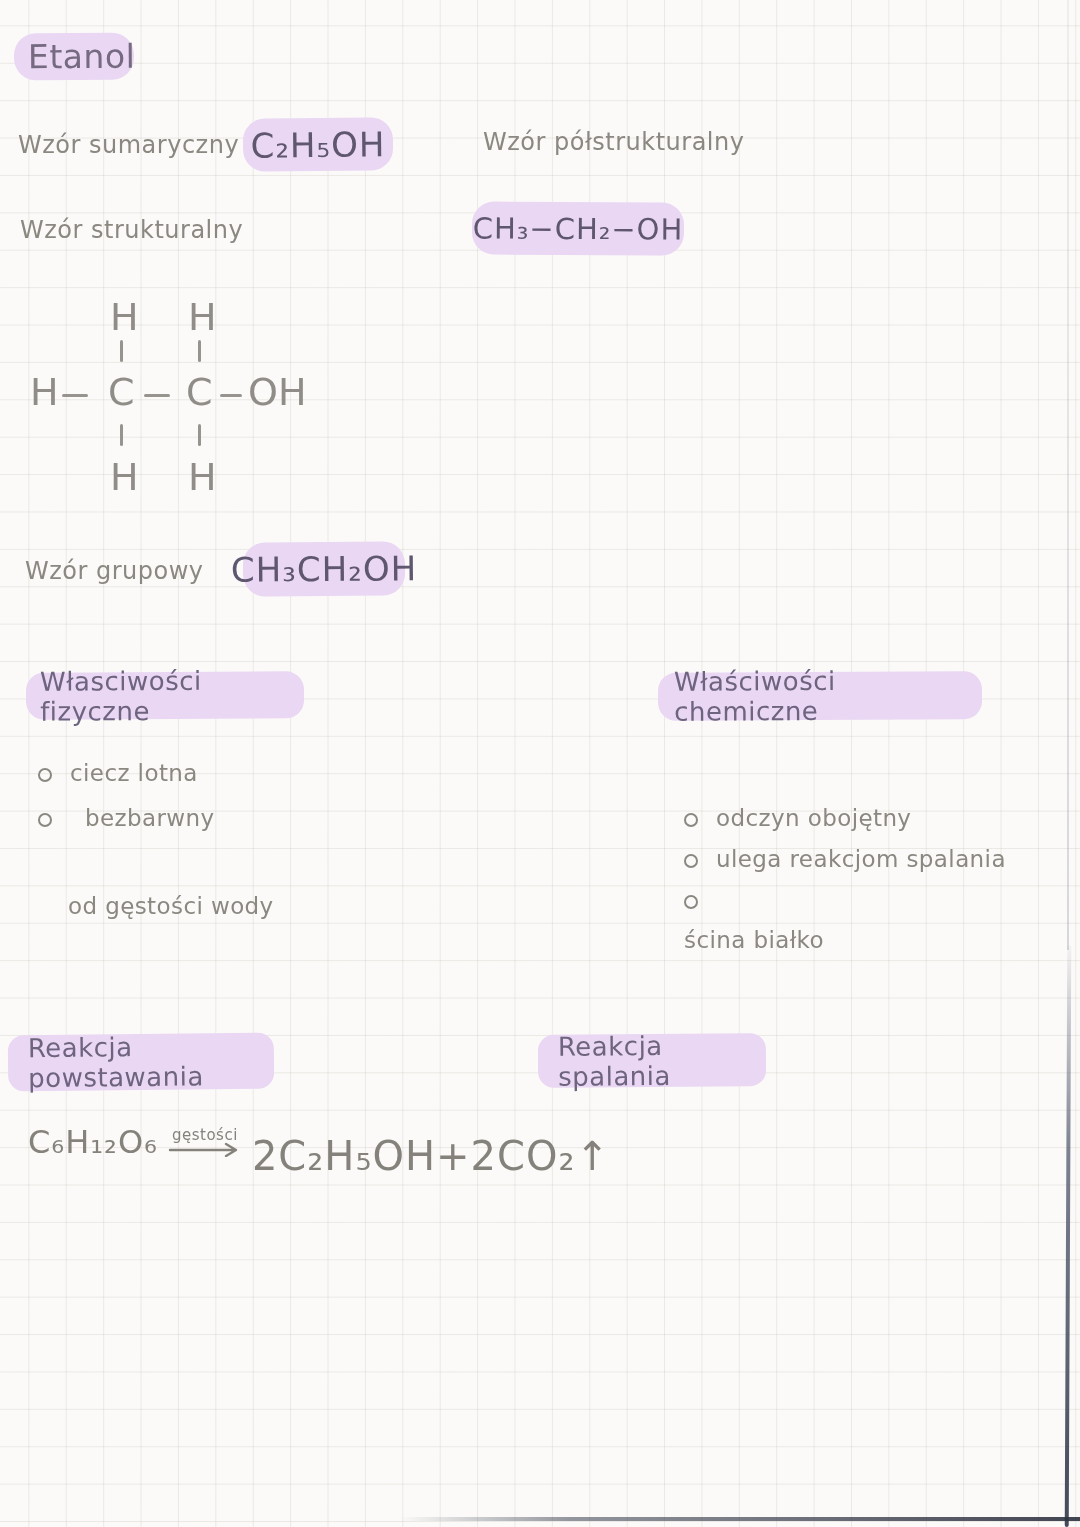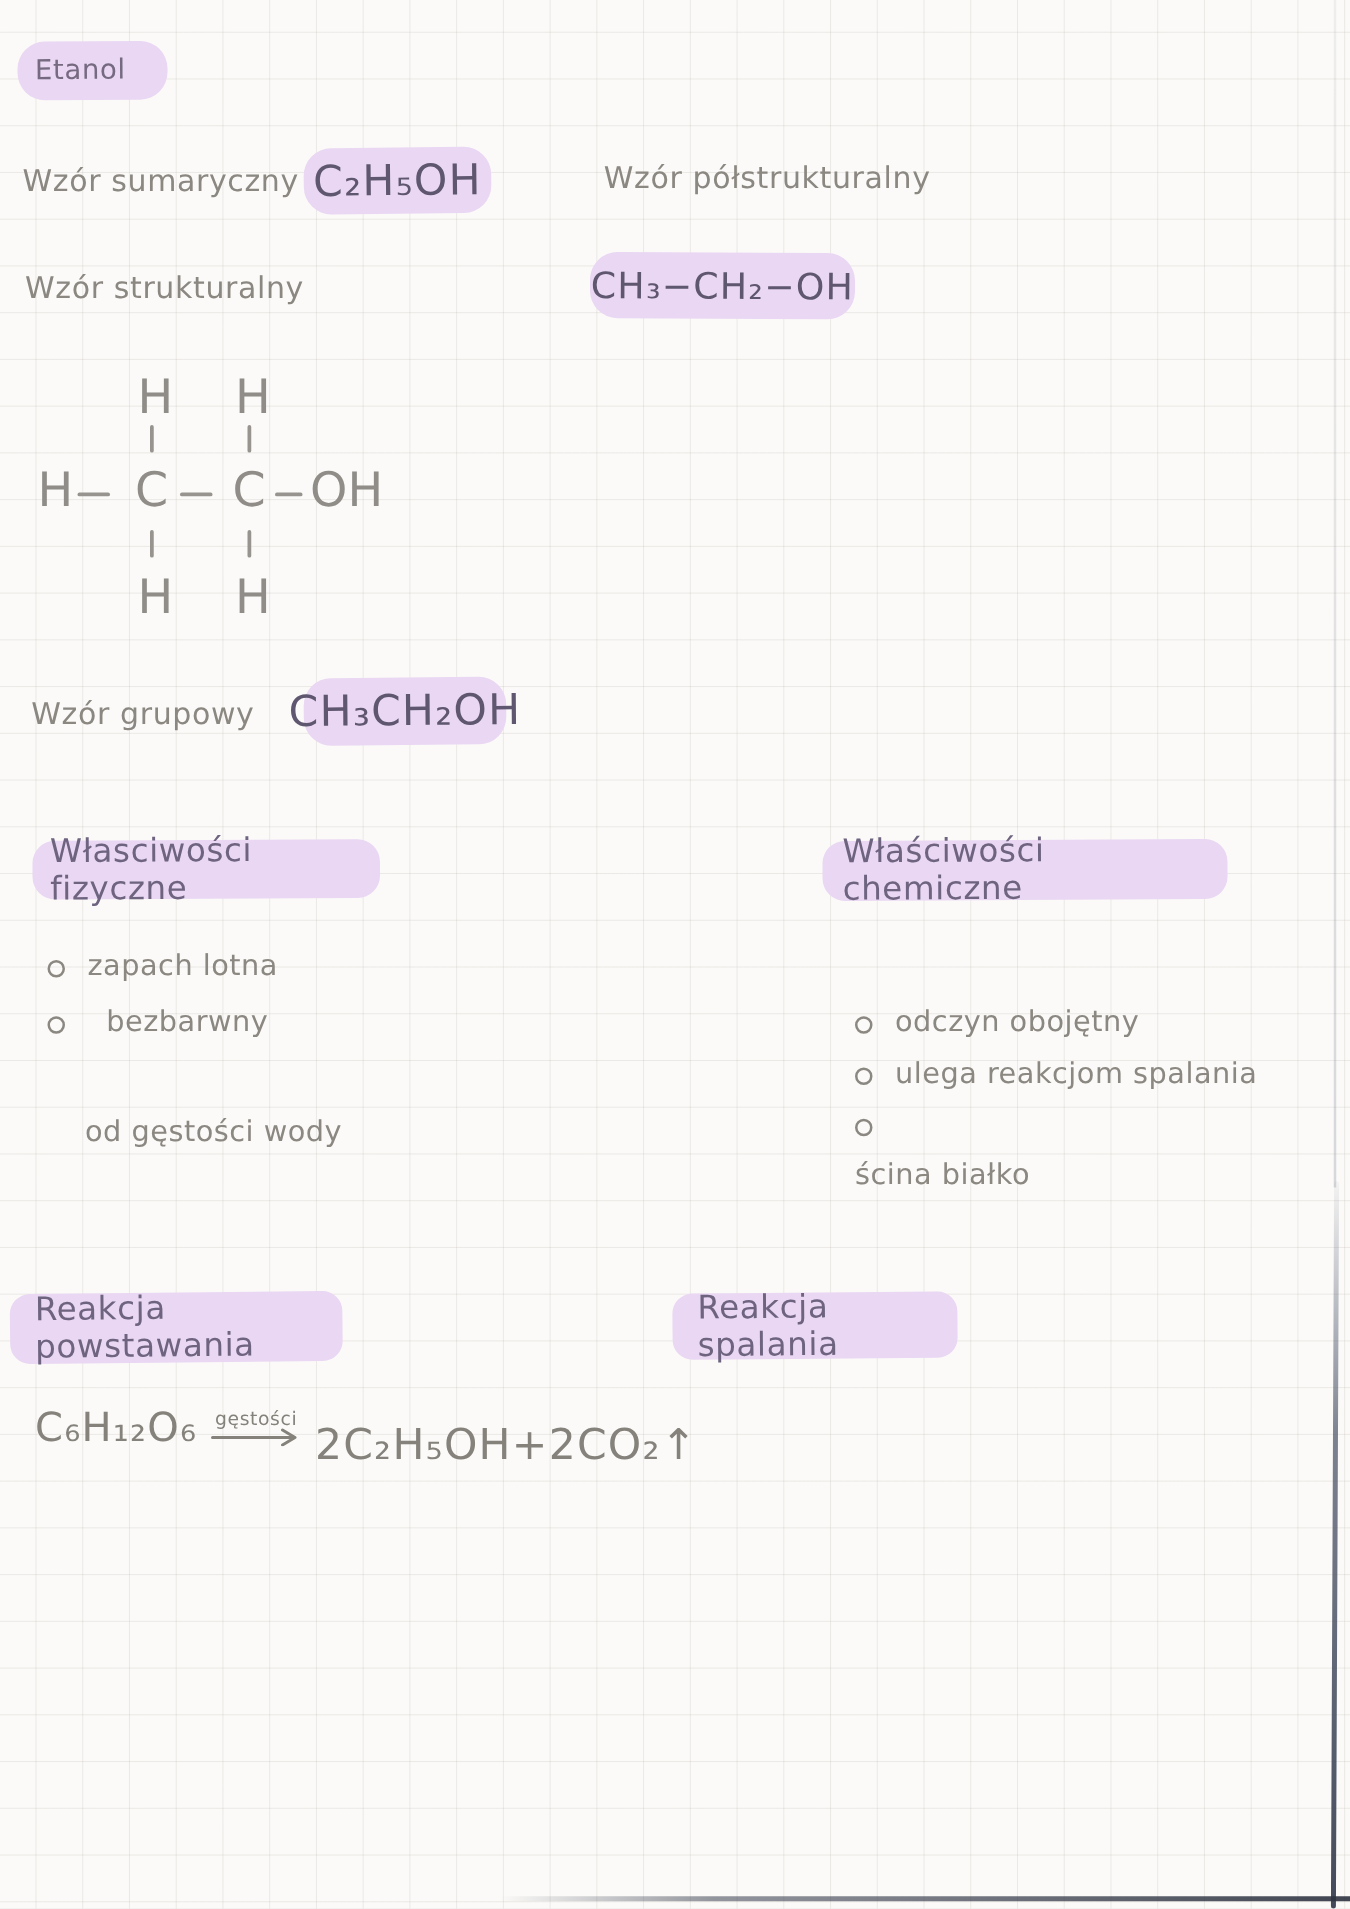--- a/index.html
+++ b/index.html
@@ -52,21 +52,21 @@
     height:4px;
     background:linear-gradient(to right, rgba(60,66,82,0.0), rgba(60,66,82,0.55) 25%, rgba(45,50,64,0.9));
   }
 </style>
 </head>
 <body>
 
 <div class="page">
 
   <div class="abs hl hl-left" style="left:14px;top:33px;width:106px;height:47px;padding-left:14px;transform:rotate(-0.4deg);">
-    <span class="section-title" style="font-size:22px;color:#756a80;">Etanol</span>
+    <span class="section-title" style="font-size:33px;color:#756a80;">Etanol</span>
   </div>
 
   <span class="abs label" style="left:18px;top:131px;">Wzór sumaryczny</span>
   <div class="abs hl" style="left:243px;top:118px;width:150px;height:53px;transform:rotate(-0.6deg);">
     <span class="formula" style="font-size:34px;">C₂H₅OH</span>
   </div>
   <span class="abs label" style="left:483px;top:128px;">Wzór półstrukturalny</span>
 
   <span class="abs label" style="left:20px;top:216px;">Wzór strukturalny</span>
   <div class="abs hl" style="left:472px;top:202px;width:212px;height:53px;transform:rotate(0.3deg);">
@@ -96,21 +96,21 @@
   <span class="abs label" style="left:25px;top:557px;">Wzór grupowy</span>
   <div class="abs hl" style="left:243px;top:542px;width:162px;height:54px;transform:rotate(-0.5deg);">
     <span class="formula" style="font-size:34px;">CH₃CH₂OH</span>
   </div>
 
   <div class="abs hl hl-left" style="left:26px;top:672px;width:264px;height:47px;padding-left:14px;border-radius:18px;transform:rotate(-0.3deg);">
     <span class="section-title">Własciwości fizyczne</span>
   </div>
   <div class="abs bullet-item" style="left:38px;top:760px;">
     <span class="bullet-ring"></span>
-    <span>zapach lotna</span>
+    <span>ciecz lotna</span>
   </div>
   <div class="abs bullet-item" style="left:38px;top:805px;gap:33px;">
     <span class="bullet-ring"></span>
     <span>bezbarwny</span>
   </div>
   <div class="abs bullet-item" style="left:68px;top:893px;">
     <span>od gęstości wody</span>
   </div>
 
   <div class="abs hl hl-left" style="left:658px;top:672px;width:308px;height:48px;padding-left:16px;border-radius:18px;transform:rotate(-0.3deg);">
@@ -133,21 +133,21 @@
     <span class="section-title">Reakcja powstawania</span>
   </div>
   <div class="abs eq" style="left:28px;top:1106px;height:72px;">
     <span>C₆H₁₂O₆</span>
     <span class="arrow-block" style="margin:0 10px;">
       <span class="catalyst">gęstości</span>
       <svg width="74" height="16" viewBox="0 0 74 16">
         <path d="M2 9 H66 M58 3 L68 9 L58 15" fill="none" stroke="#85827c" stroke-width="2.4" stroke-linecap="round" stroke-linejoin="round"></path>
       </svg>
     </span>
-    <span style="font-size:34px;margin-top:28px;">2C₂H₅OH+2CO₂↑</span>
+    <span style="font-size:40px;margin-top:28px;">2C₂H₅OH+2CO₂↑</span>
   </div>
 
   <div class="abs hl hl-left" style="left:538px;top:1034px;width:208px;height:53px;padding-left:20px;border-radius:16px;transform:rotate(-0.5deg);">
     <span class="section-title">Reakcja spalania</span>
   </div>
 
   <div class="abs edge-right-faint" style="left:1067px;top:0;height:950px;"></div>
   <div class="abs edge-right" style="left:1066px;top:945px;height:582px;transform:rotate(0.25deg);"></div>
   <div class="abs edge-bottom" style="left:400px;top:1517px;width:680px;"></div>
 

